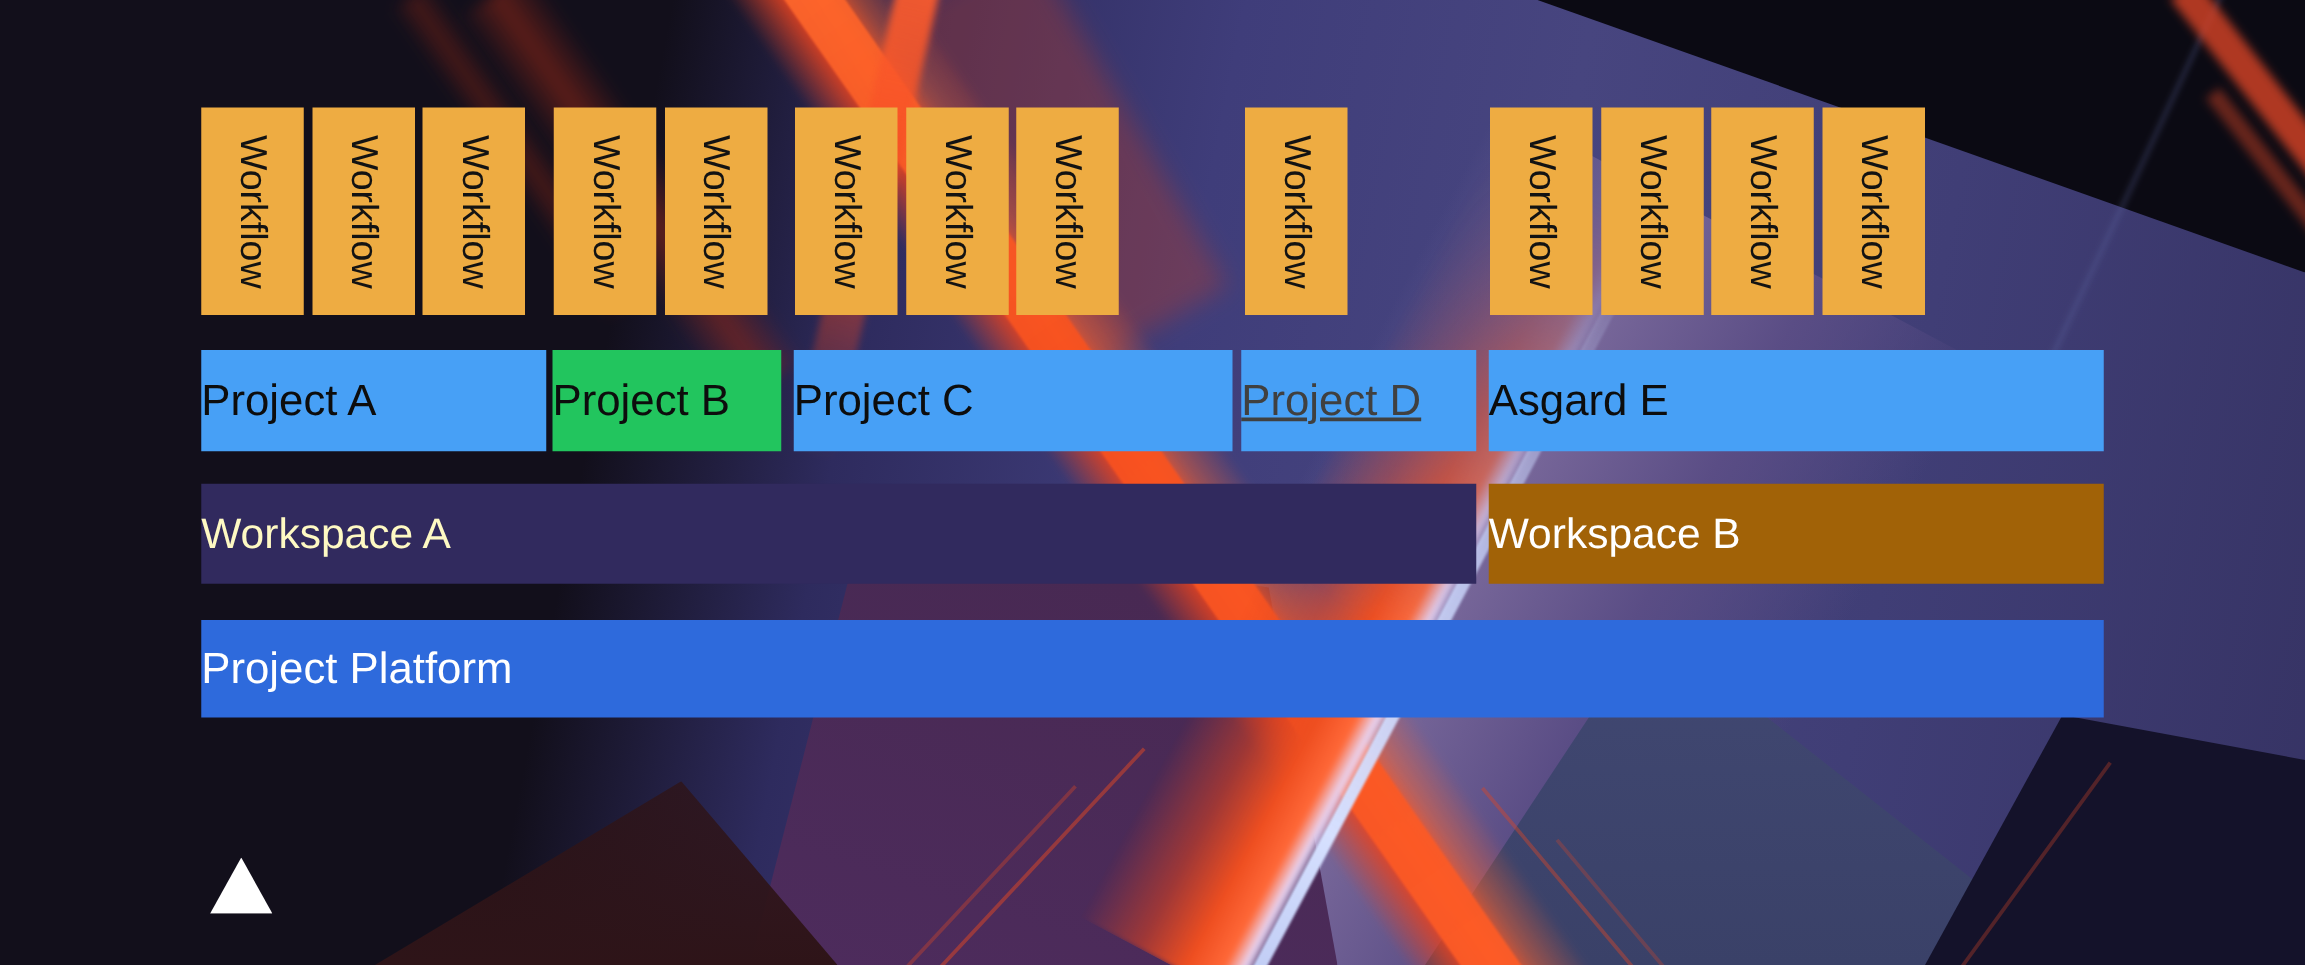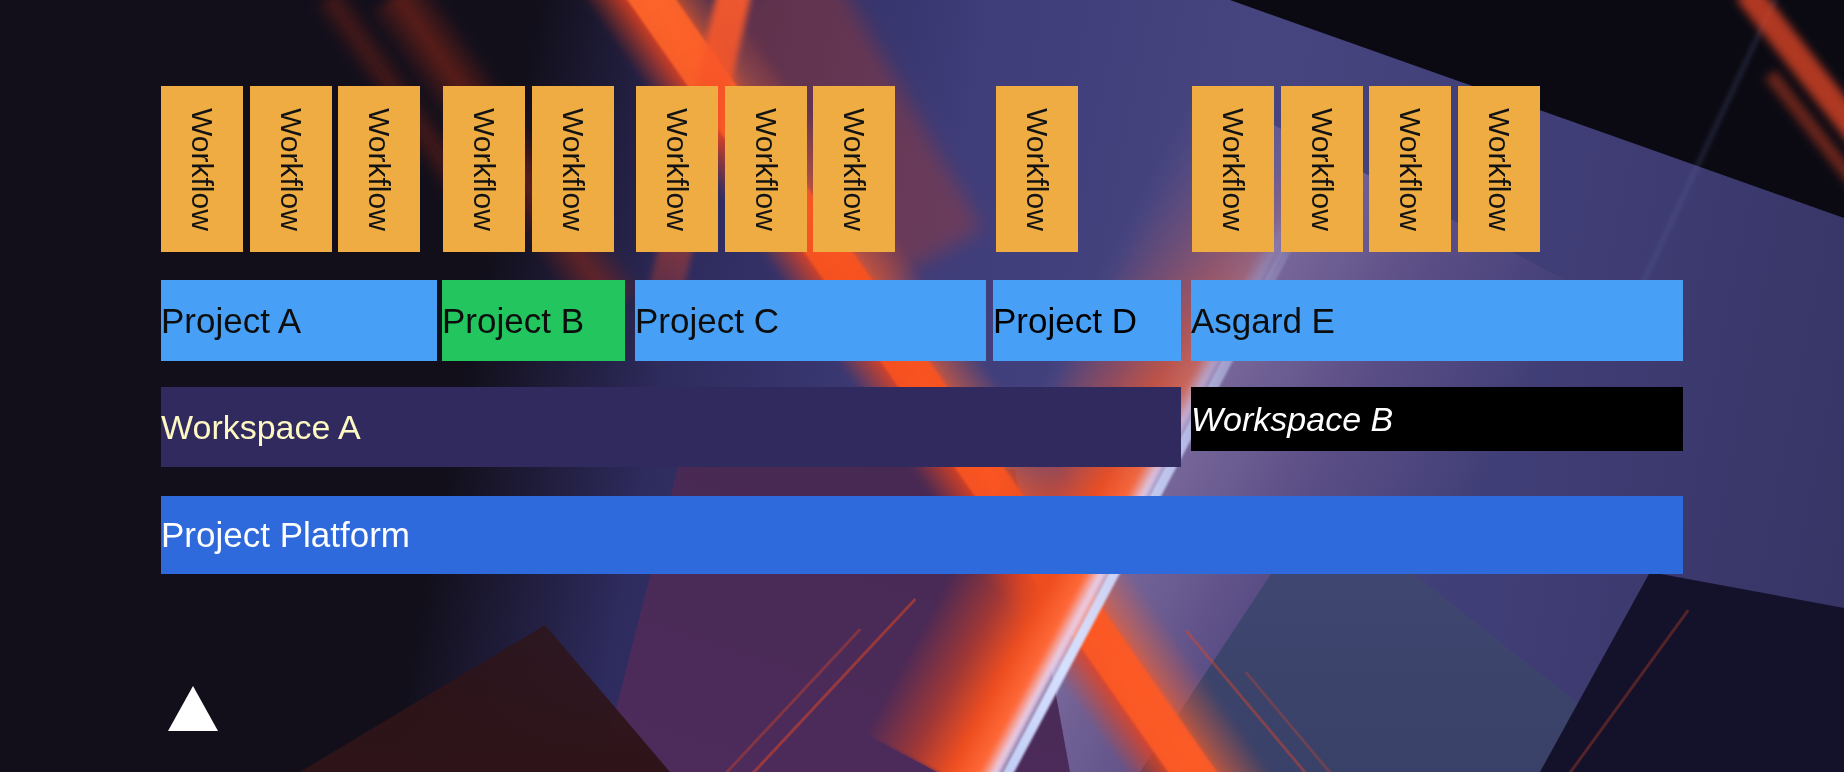--- a/index.html
+++ b/index.html
@@ -125,31 +125,31 @@
       <div class="bar" style="left: 161px; top: 280px; width: 276px; height: 81px; position: absolute; background: rgb(71, 160, 246);">
         <span class="proj-label" style="color: rgb(13, 13, 13);">Project A</span>
       </div>
       <div class="bar" style="left: 442px; top: 280px; width: 183px; height: 81px; position: absolute; background: #22c55e;">
         <span class="proj-label" style="color: rgb(13, 13, 13);">Project B</span>
       </div>
       <div class="bar" style="left: 635px; top: 280px; width: 351px; height: 81px; position: absolute; background: rgb(71, 160, 246);">
         <span class="proj-label" style="color: rgb(13, 13, 13);">Project C</span>
       </div>
       <div class="bar" style="left: 993px; top: 280px; width: 188px; height: 81px; position: absolute; background: rgb(71, 160, 246);">
-        <span class="proj-label" style="color: #000000;">Project D</span>
+        <span class="proj-label" style="color: #404040; text-decoration: underline;">Project D</span>
       </div>
       <div class="bar" style="left: 1191px; top: 280px; width: 492px; height: 81px; position: absolute; background: rgb(71, 160, 246);">
         <span class="proj-label" style="color: rgb(13, 13, 13);">Asgard E</span>
       </div>
     </div>
   <div id="workspace-row">
       <div class="bar" style="left: 161px; top: 387px; width: 1020px; height: 80px; position: absolute; background: rgb(49, 42, 94);">
         <span class="ws-label" style="color: #fef9c3;">Workspace A</span>
       </div>
-      <div class="bar" style="left: 1191px; top: 387px; width: 492px; height: 64px; position: absolute; background: #000000; font-style: italic;">
+      <div class="bar" style="left: 1191px; top: 387px; width: 492px; height: 80px; position: absolute; background: #a16207;">
         <span class="ws-label" style="color: rgb(255, 255, 255);">Workspace B</span>
       </div>
     </div>
 
   <div class="bar" id="platform-bar" style="left: 161px; top: 496px; width: 1522px; height: 78px; position: absolute; background: rgb(46, 106, 220);">
     <span class="plat-label" style="color: rgb(255, 255, 255);">Project Platform</span>
   </div>
 
   <div id="logo-triangle" style="left: 168px; top: 686px; width: 50px; height: 45px; position: absolute; background: rgb(255, 255, 255);"></div>
 </div>

